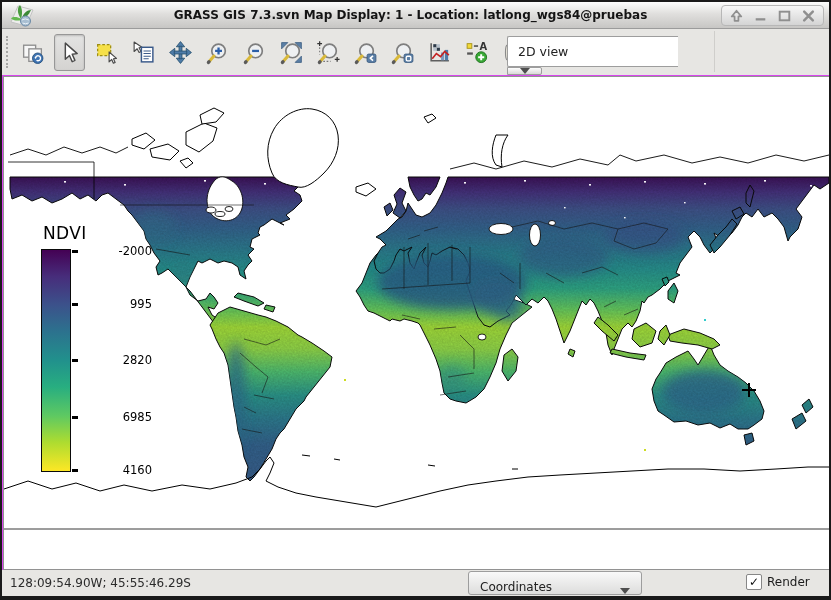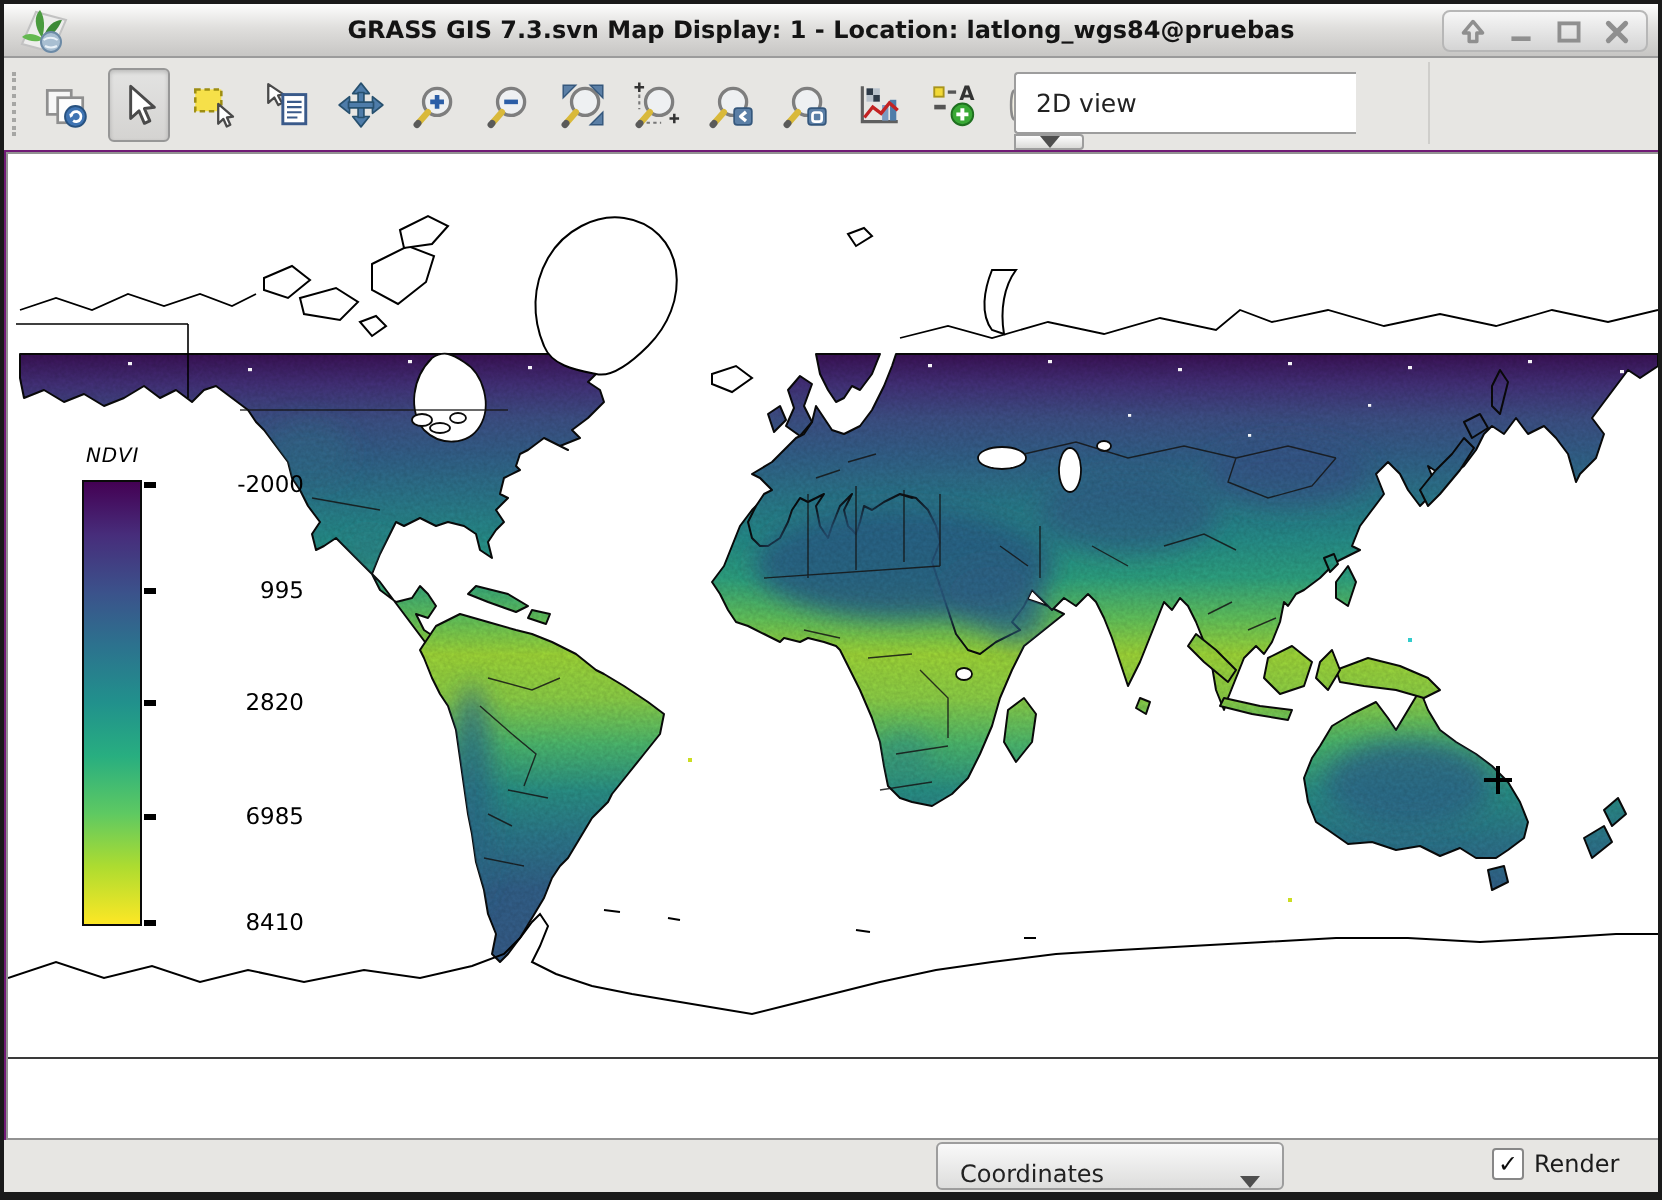--- a/index.html
+++ b/index.html
@@ -1,17 +1,17 @@
 <!DOCTYPE html>
 <html><head>
 <meta charset="utf-8">
 <style>
   html,body{margin:0;padding:0;background:#9a9a9a;}
   .window{position:relative;width:831px;height:600px;box-sizing:border-box;
-    border:2px solid #1a1a1a;border-bottom-width:4px;background:#701a75;
+    border:2px solid #1a1a1a;border-bottom-width:4px;background:#d946ef;
     font-family:"DejaVu Sans","Liberation Sans",sans-serif;overflow:hidden;}
   
   .titlebar{position:absolute;left:0;top:0;right:0;height:26px;
     background:linear-gradient(#fdfdfd,#e0dfdd 45%,#c7c6c4);border-bottom:1px solid #9b9b9b;}
   .title{position:absolute;left:120px;right:130px;top:0;height:26px;line-height:26px;
     text-align:center;font-size:12px;font-weight:bold;color:#141414;white-space:nowrap;overflow:hidden;}
   .logo{position:absolute;left:6px;top:1px;}
   .winbtns{position:absolute;right:5px;top:3px;display:flex;gap:1px;padding:0 3px;
     background:linear-gradient(#f7f7f7,#d4d4d4);border:1px solid #b7b7b7;border-radius:4px;}
   .winbtn{width:23px;height:19px;display:flex;align-items:center;justify-content:center;}
@@ -30,21 +30,21 @@
   .combo-btn{width:33px;border:1px solid #9d9d9d;border-radius:0 2px 2px 0;
     background:linear-gradient(#fdfdfd,#dadad8);display:flex;align-items:center;justify-content:center;}
   .arrow-down{width:0;height:0;border-left:5px solid transparent;border-right:5px solid transparent;
     border-top:6px solid #4e4e4e;}
   
   .canvas{position:absolute;left:1px;top:74px;width:825px;height:492px;background:#fff;
     border:1px solid #929292;}
   .canvas svg.map{position:absolute;left:0;top:0;}
   
   .legend{position:absolute;left:37px;top:146px;}
-  .legend-title{font-size:10px;color:#000;margin:0 0 6px 2px;letter-spacing:.4px;font-style:italic;}
+  .legend-title{font-size:17px;color:#000;margin:0 0 6px 2px;letter-spacing:.4px;}
   .legend-body{position:relative;}
   .legend-bar{width:28px;height:221px;border:1.5px solid #0a0a0a;
     background:linear-gradient(#440154 0%,#472d7b 12%,#3b528b 25%,#2c728e 37%,#21918c 50%,
       #28ae80 62%,#5ec962 75%,#addc30 87%,#fde725 100%);}
   .ltick{position:absolute;left:31px;display:flex;align-items:center;transform:translateY(-50%);gap:32px;}
   .ltick .mark{width:6px;height:3px;background:#000;margin-right:4px;}
   .ltick .lab{display:inline-block;width:38px;text-align:right;font-size:11.5px;color:#000;}
   
   .statusbar{position:absolute;left:0;top:568px;right:0;height:26px;background:#e7e6e3;}
   .coords{position:absolute;left:8px;top:6px;font-size:12px;color:#2b2b2b;}
@@ -450,27 +450,28 @@
         <div class="ltick" style="top:111px">
             <span class="mark"></span>
             <span class="lab">2820</span>
           </div>
         <div class="ltick" style="top:168px">
             <span class="mark"></span>
             <span class="lab">6985</span>
           </div>
         <div class="ltick" style="top:221px">
             <span class="mark"></span>
-            <span class="lab">8410</span>
+            <span class="lab">4160</span>
           </div>
       </div>
     </div>
   </div>
 
   <div class="statusbar">
+    <span class="coords">128:09:54.90W; 45:55:46.29S</span>
     <div class="statuscombo">
       <span class="txt">Coordinates</span>
       <span class="arr arrow-down"></span>
     </div>
     <div class="render">
       <span class="checkbox">✓</span>
       <span class="render-label">Render</span>
     </div>
   </div>
 

